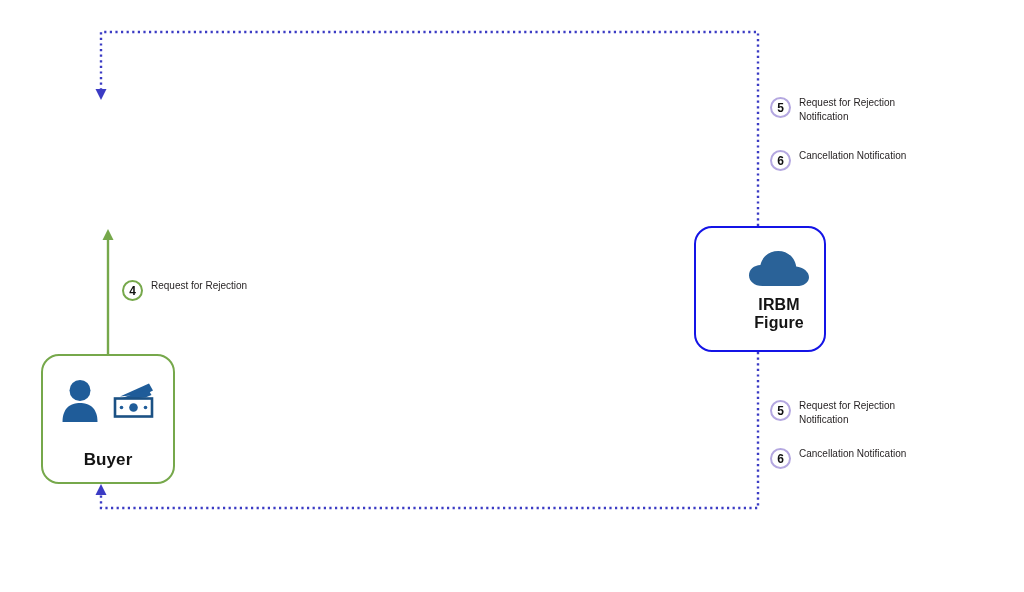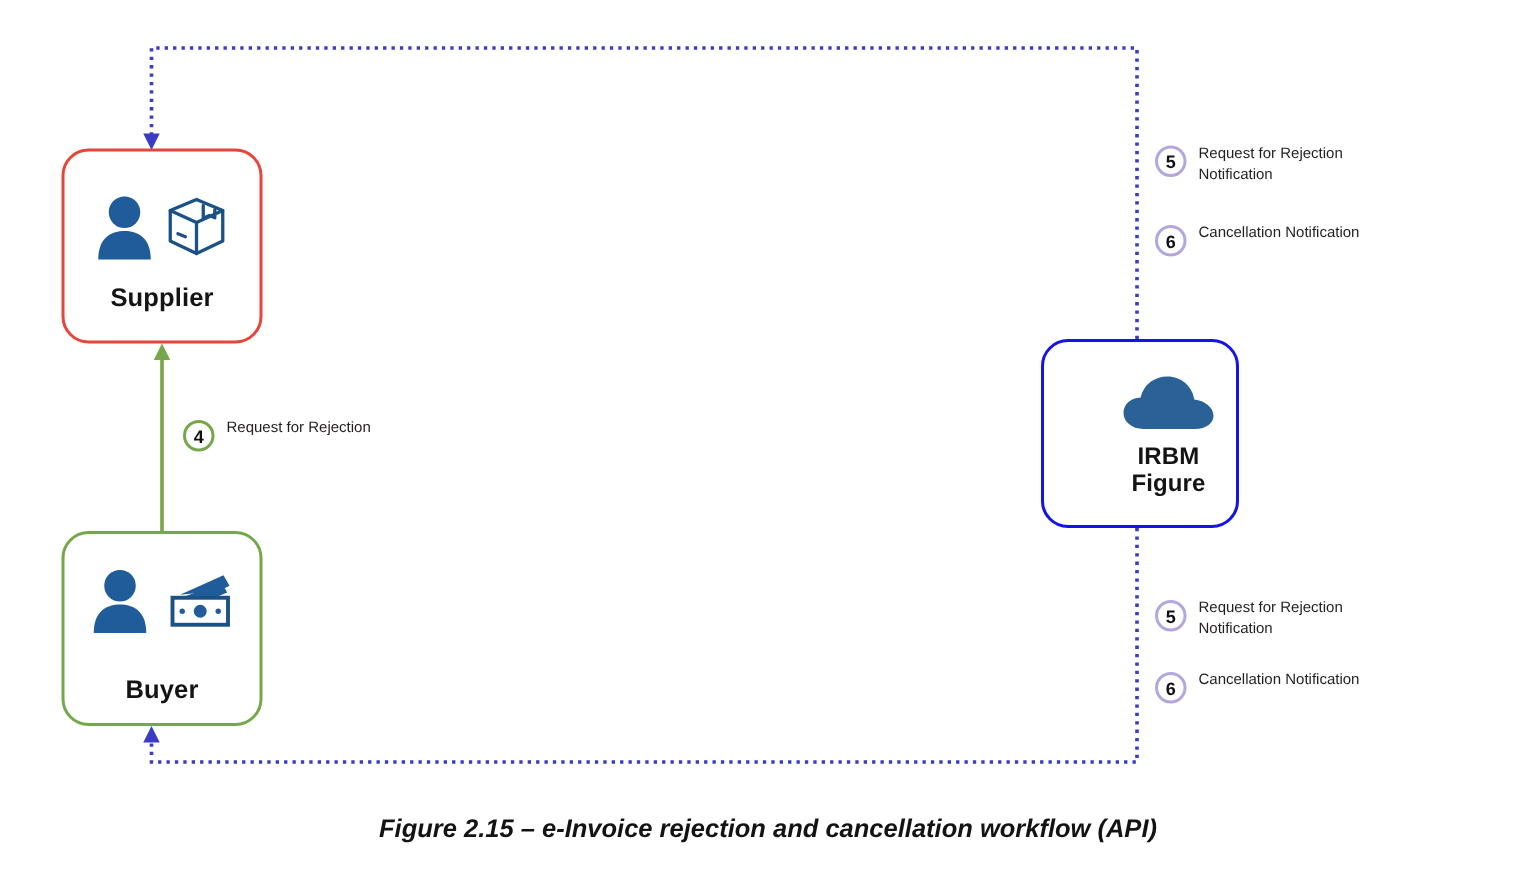--- a/index.html
+++ b/index.html
@@ -150,40 +150,20 @@
       <path d="M 108 354 L 108 239" fill="none" stroke="#76a84b" stroke-width="2.4"></path>
       <polygon points="108,229 102.5,240 113.5,240" fill="#76a84b"></polygon>
     </g>
 
     <g>
       <path d="M 758 352 L 758 508 L 101 508 L 101 494" fill="none" stroke="#3b3bc4" stroke-width="2.4" stroke-dasharray="2.2 3.4" stroke-linecap="butt"></path>
       <polygon points="101,484 95.5,495 106.5,495" fill="#3b3bc4"></polygon>
     </g>
   </svg>
 
-  <div class="node" id="node-supplier">
-    <div class="node-icons">
-
-      <svg width="40" height="46" viewBox="0 0 40 46">
-        <circle cx="20" cy="13.5" r="10.5" fill="#1f5c99"></circle>
-        <path d="M 2.5 45 C 2.5 30.5 11 26 20 26 C 29 26 37.5 30.5 37.5 45 Z" fill="#1f5c99"></path>
-      </svg>
-
-      <svg width="44" height="46" viewBox="0 0 44 46">
-        <g fill="none" stroke="#1b5184" stroke-width="2.2" stroke-linejoin="round" stroke-linecap="round">
-          <path d="M 22 5 L 39.5 12.4 L 39.5 32.6 L 22 41 L 4.5 32.6 L 4.5 12.4 Z"></path>
-          <path d="M 4.5 12.4 L 22 20.4 L 39.5 12.4"></path>
-          <path d="M 22 20.4 L 22 41"></path>
-          <path d="M 26.5 9 L 26.5 17.5 L 30.6 15.6 L 34.2 17.2 L 34.2 11.9"></path>
-          <path d="M 9.6 27.8 L 14.6 29.8"></path>
-        </g>
-      </svg>
-    </div>
-    <div class="node-label">Supplier</div>
-  </div>
 
   <div class="node" id="node-buyer">
     <div class="node-icons">
 
       <svg width="40" height="46" viewBox="0 0 40 46">
         <circle cx="20" cy="13.5" r="10.5" fill="#1f5c99"></circle>
         <path d="M 2.5 45 C 2.5 30.5 11 26 20 26 C 29 26 37.5 30.5 37.5 45 Z" fill="#1f5c99"></path>
       </svg>
 
       <svg width="50" height="46" viewBox="0 0 50 46">
@@ -233,15 +213,14 @@
     <div class="badge lav">5</div>
     <div class="step-text">Request for Rejection
 Notification</div>
   </div>
 
   <div class="step" id="step-6-bot">
     <div class="badge lav">6</div>
     <div class="step-text">Cancellation Notification</div>
   </div>
 
-  <div id="figure-caption">Figure 2.15 – e-Invoice rejection and cancellation workflow (API)</div>
 
 </div>
 
 </body></html>

